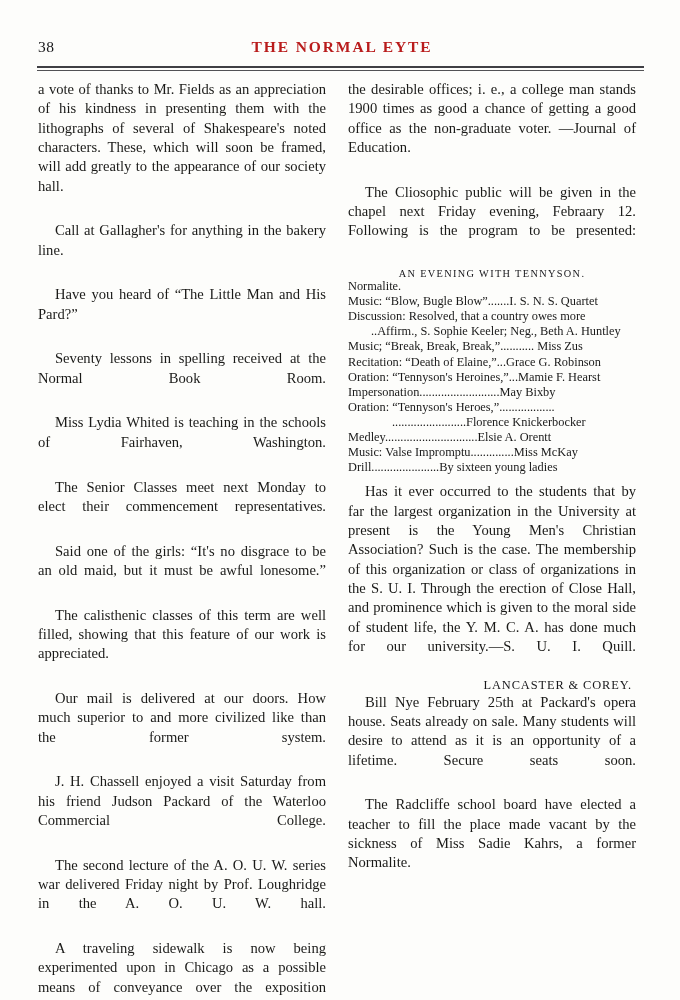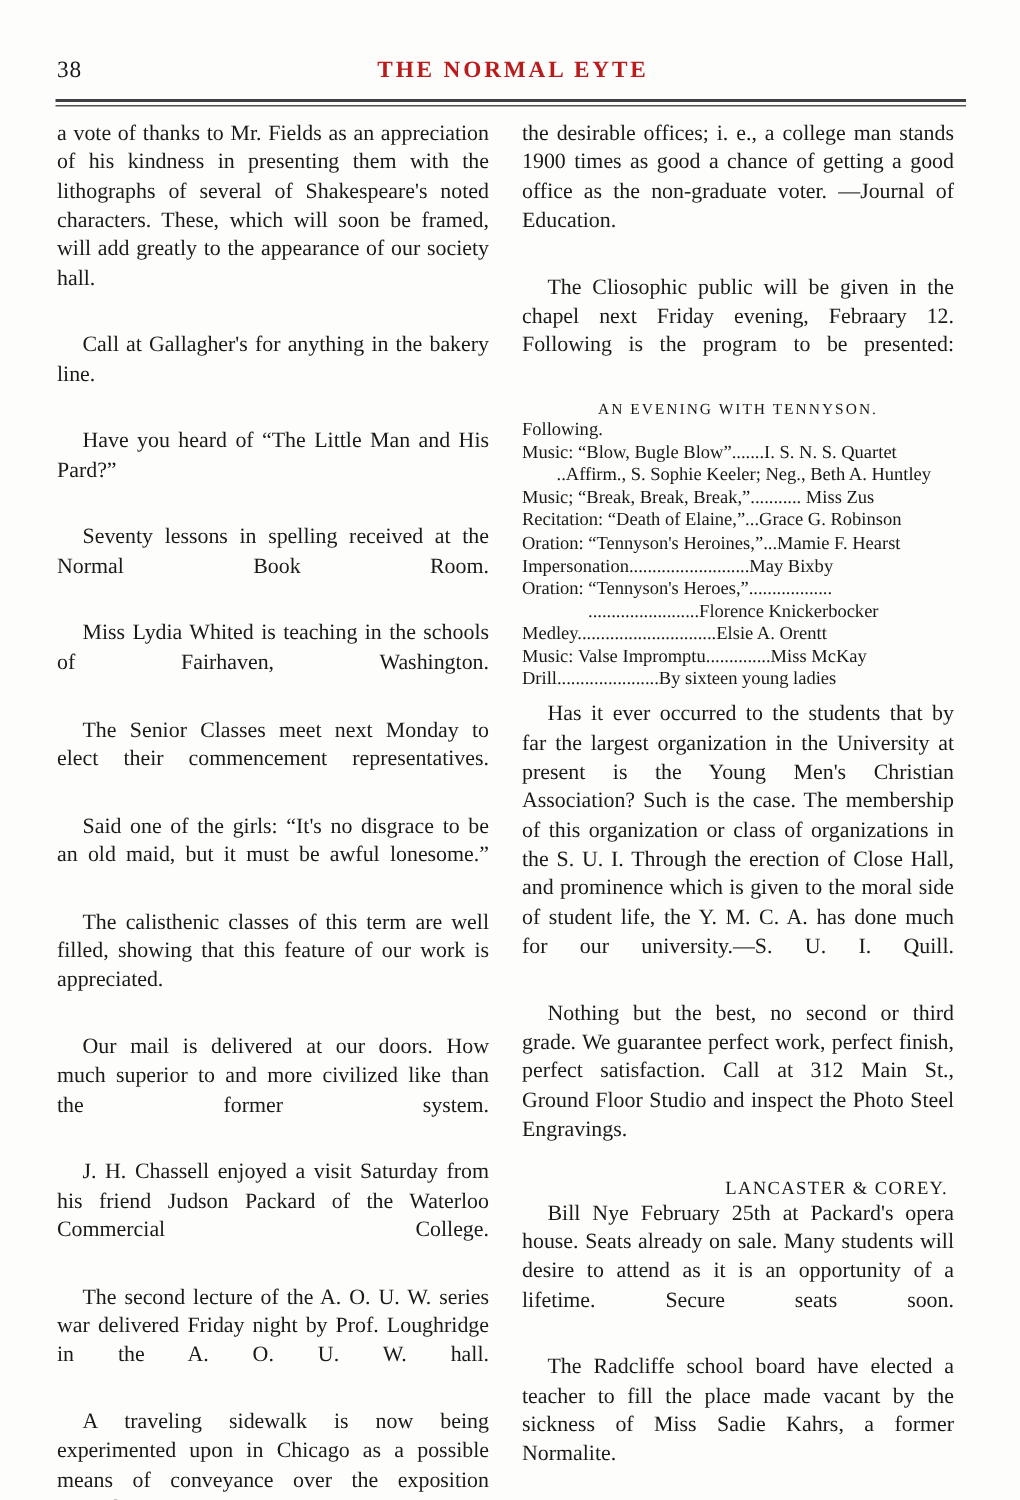--- a/index.html
+++ b/index.html
@@ -168,35 +168,35 @@
         <p class="body">J. H. Chassell enjoyed a visit Saturday from his friend Judson Packard of the Waterloo Commercial College.</p>
         <p class="body">The second lecture of the A. O. U. W. series war delivered Friday night by Prof. Loughridge in the A. O. U. W. hall.</p>
         <p class="body">A traveling sidewalk is now being experimented upon in Chicago as a possible means of conveyance over the exposition grounds in 1893.</p>
       </div>
 
     <div class="col" id="right-col">
         <p class="body no-indent">the desirable offices; i. e., a college man stands 1900 times as good a chance of getting a good office as the non-graduate voter. —Journal of Education.</p>
         <p class="body">The Cliosophic public will be given in the chapel next Friday evening, Febraary 12. Following is the program to be presented:</p>
         <div class="program">
           <div class="program-title">AN EVENING WITH TENNYSON.</div>
-          <div class="program-line">Following.</div>
+          <div class="program-line">Normalite.</div>
           <div class="program-line">Music: “Blow, Bugle Blow”.......I. S. N. S. Quartet</div>
+          <div class="program-line">Discussion: Resolved, that a country owes more</div>
           <div class="program-line indent-2">..Affirm., S. Sophie Keeler; Neg., Beth A. Huntley</div>
           <div class="program-line">Music; “Break, Break, Break,”........... Miss Zus</div>
           <div class="program-line">Recitation: “Death of Elaine,”...Grace G. Robinson</div>
           <div class="program-line">Oration: “Tennyson's Heroines,”...Mamie F. Hearst</div>
           <div class="program-line">Impersonation..........................May Bixby</div>
           <div class="program-line">Oration: “Tennyson's Heroes,”..................</div>
           <div class="program-line indent-3">........................Florence Knickerbocker</div>
           <div class="program-line">Medley..............................Elsie A. Orentt</div>
           <div class="program-line">Music: Valse Impromptu..............Miss McKay</div>
           <div class="program-line">Drill......................By sixteen young ladies</div>
         </div>
         <div class="spacer-sm"></div>
         <p class="body">Has it ever occurred to the students that by far the largest organization in the University at present is the Young Men's Christian Association? Such is the case. The membership of this organization or class of organizations in the S. U. I. Through the erection of Close Hall, and prominence which is given to the moral side of student life, the Y. M. C. A. has done much for our university.—S. U. I. Quill.</p>
-        <p class="body">Nothing but the best, no second or third grade. We guarantee perfect work, perfect finish, perfect satisfaction. Call at 312 Main St., Ground Floor Studio and inspect the Photo Steel Engravings.</p>
         <div class="signature">LANCASTER &amp; COREY.</div>
         <p class="body">Bill Nye February 25th at Packard's opera house. Seats already on sale. Many students will desire to attend as it is an opportunity of a lifetime. Secure seats soon.</p>
         <p class="body">The Radcliffe school board have elected a teacher to fill the place made vacant by the sickness of Miss Sadie Kahrs, a former Normalite.</p>
       </div>
 
   </div>
 </div>
 
 </body></html>

